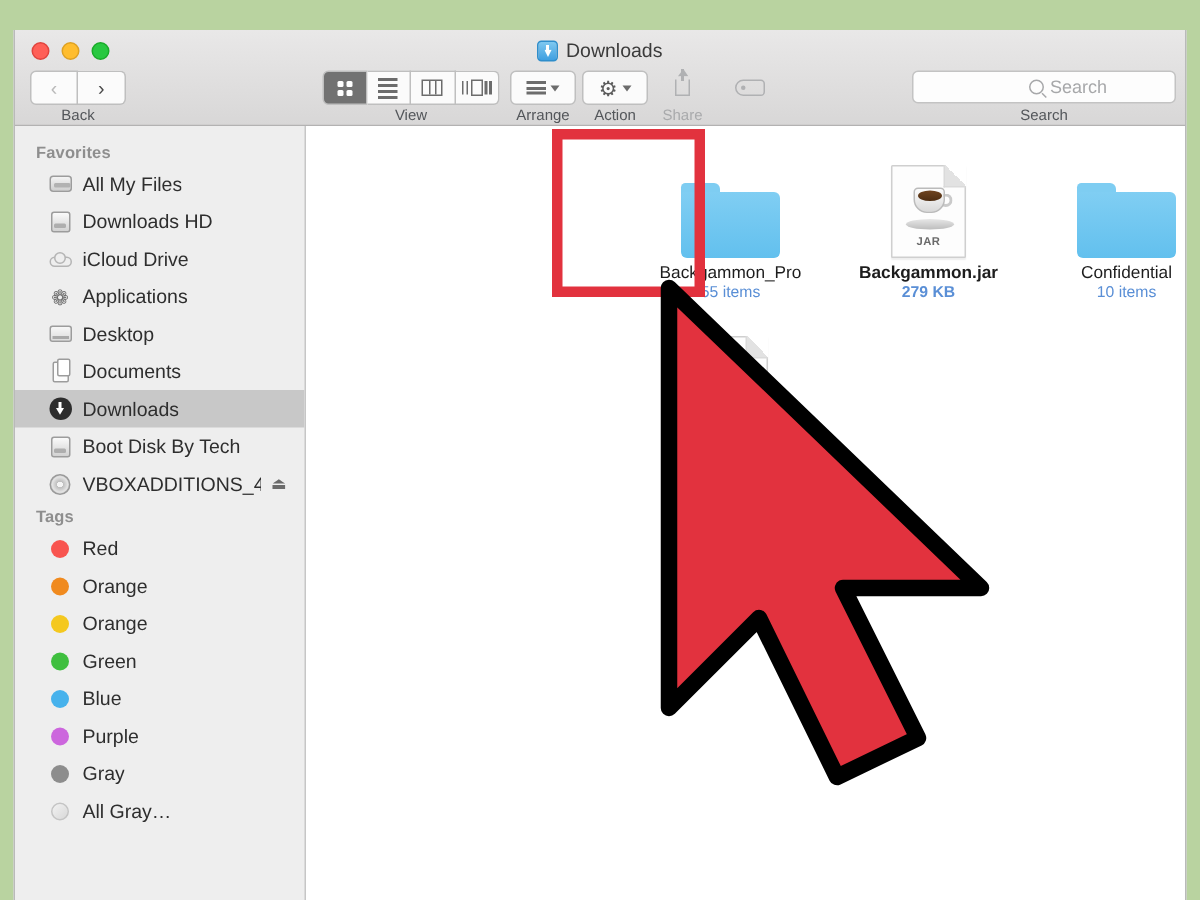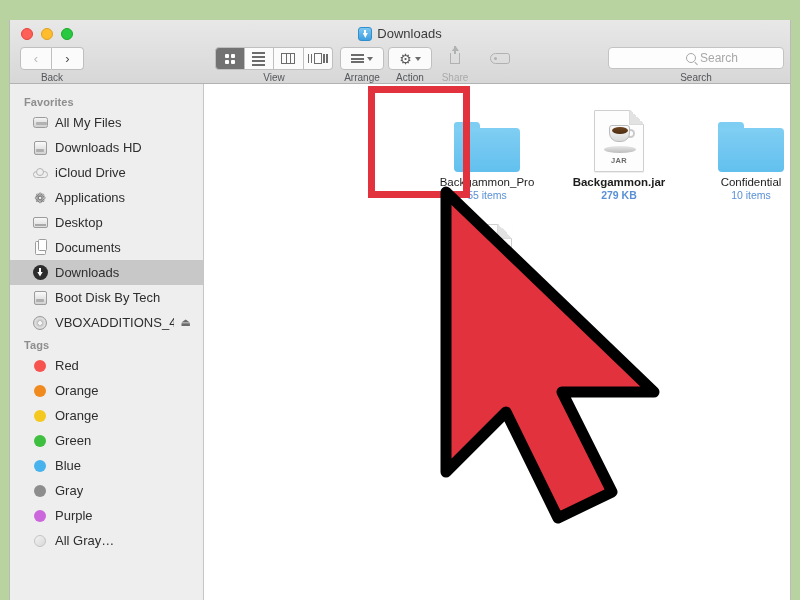--- a/index.html
+++ b/index.html
@@ -382,29 +382,29 @@
         <span class="sidelbl">Green</span>
       </div>
       <div class="item">
         <span class="ico">
             <span class="dot" style="background:#47b2ec"></span>
           </span>
         <span class="sidelbl">Blue</span>
       </div>
       <div class="item">
         <span class="ico">
+            <span class="dot" style="background:#cc66dd"></span>
+          </span>
+        <span class="sidelbl">Purple</span>
+      </div>
+      <div class="item">
+        <span class="ico">
             <span class="dot" style="background:#8d8d8d"></span>
           </span>
         <span class="sidelbl">Gray</span>
-      </div>
-      <div class="item">
-        <span class="ico">
-            <span class="dot" style="background:#cc66dd"></span>
-          </span>
-        <span class="sidelbl">Purple</span>
       </div>
       <div class="item">
         <span class="ico">
             <span class="dot hollow"></span>
           </span>
         <span class="sidelbl">All Gray…</span>
       </div>
     </div>
 
     <div class="content">

